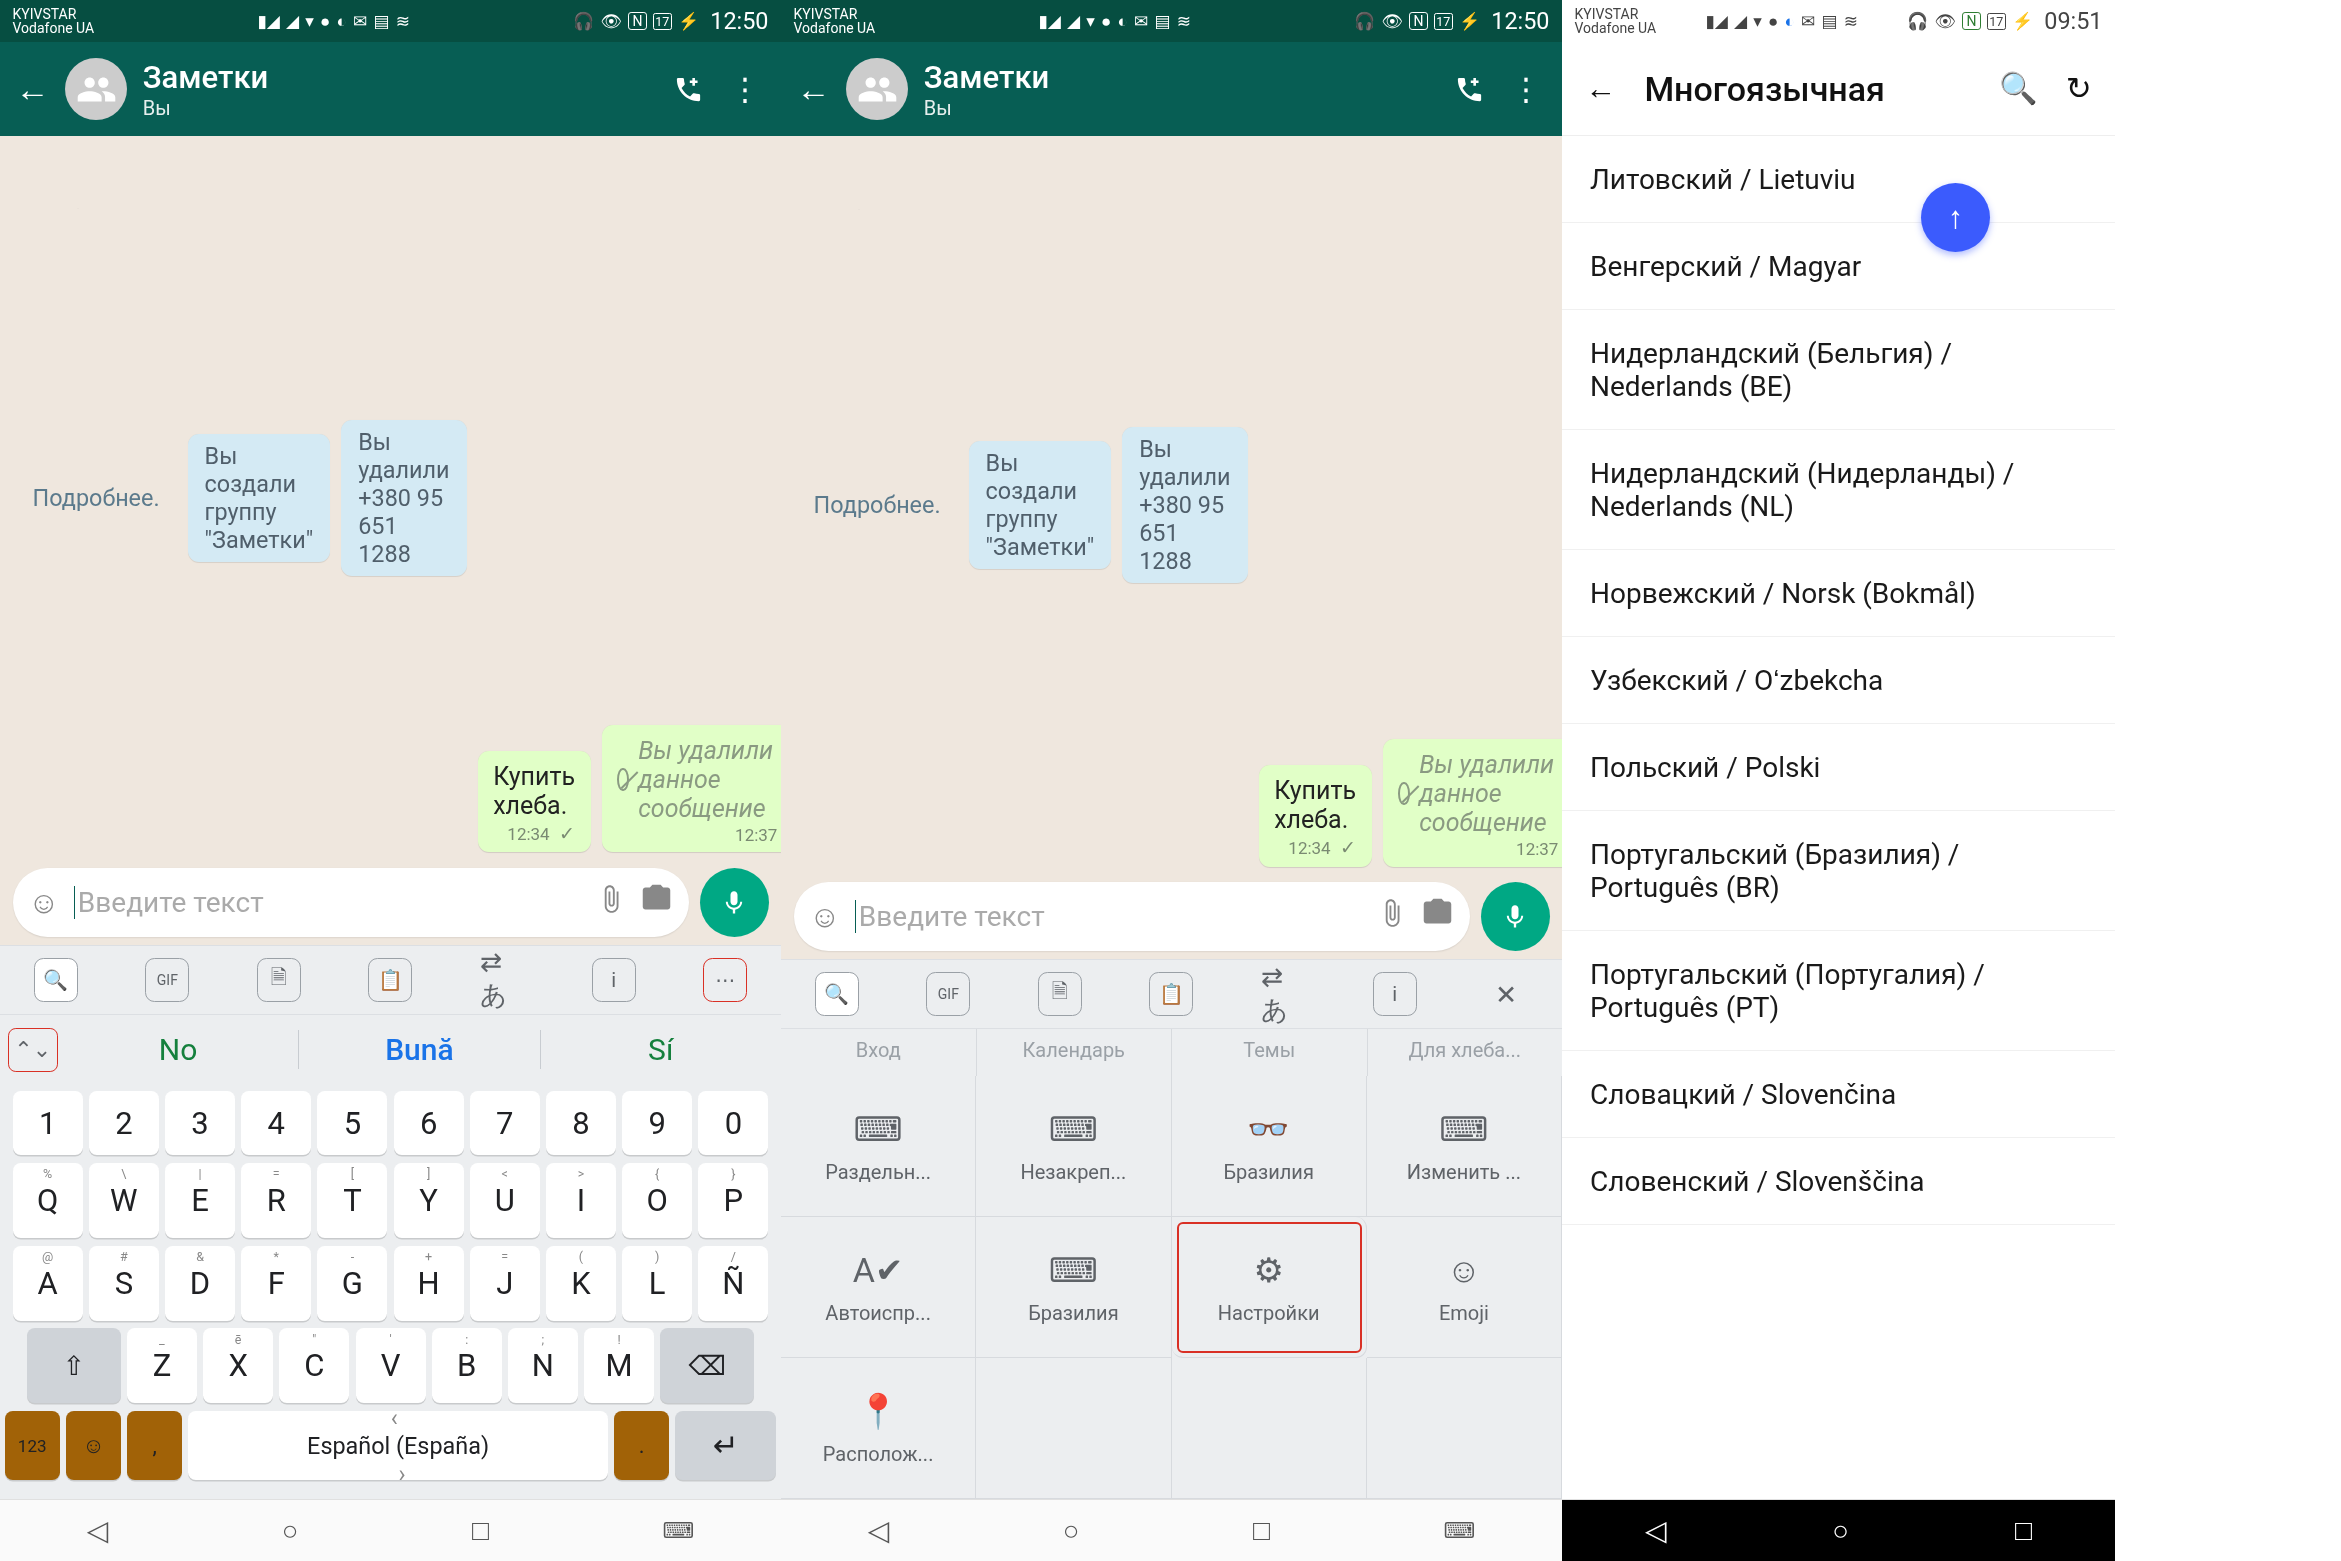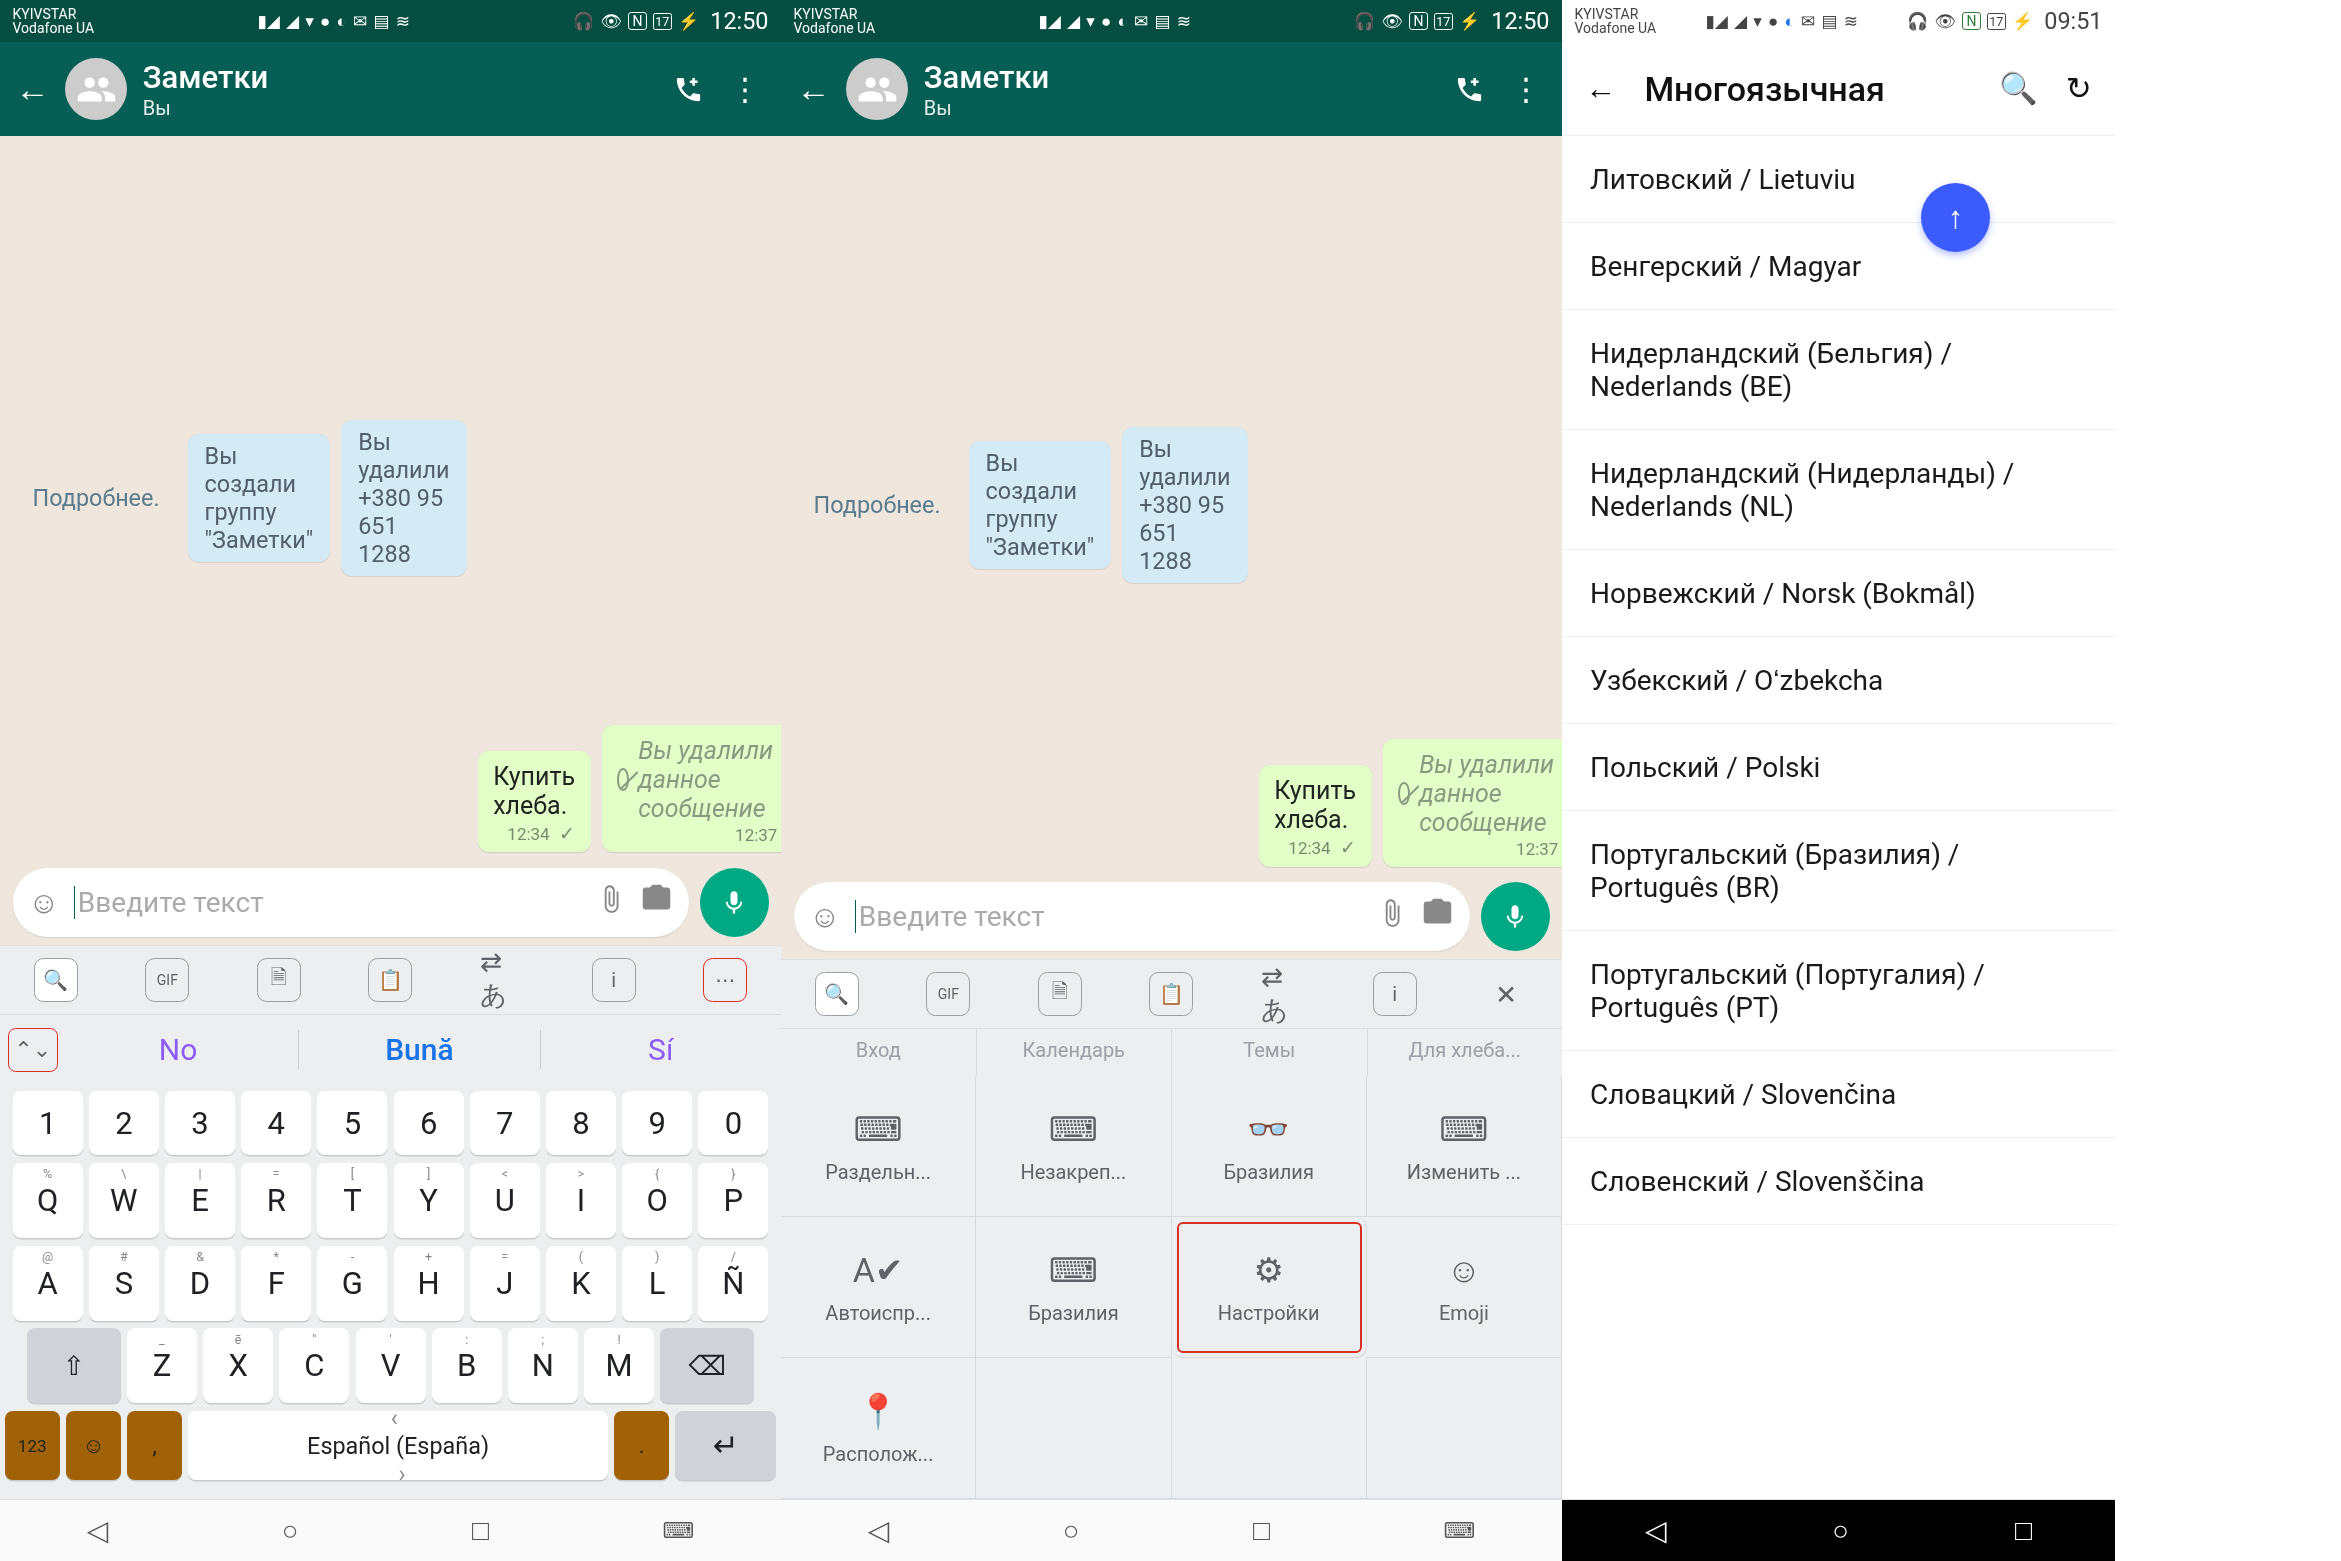--- a/index.html
+++ b/index.html
@@ -47,21 +47,21 @@
   .kbd-area { background: #eceef0; }
   .kbd-toolbar { height: 70px; display: flex; align-items: center; justify-content: space-around; border-top: 0.8px solid #dcdfe3; border-bottom: 0.8px solid #dcdfe3; }
   .kbd-tbtn { width: 44px; height: 44px; border: 1.6px solid #9aa0a6; border-radius: 9.4px; display: flex; align-items: center; justify-content: center; color: #5f6368; font-size: 20px; }
   .kbd-tbtn.noborder { border: none; font-size: 26.5px; }
   .kbd-tbtn.red { border-color: #d93025; color: #5f6368; }
   .kbd-tbtn.search { background: #fff; }
 
   
   .sugg-row { height: 70px; display: flex; align-items: center; }
   .sugg-exp { width: 50px; height: 44px; margin-left: 7.8px; border: 1.6px solid #d93025; border-radius: 7.8px; display: flex; align-items: center; justify-content: center; color: #5f6368; font-size: 22px; }
-  .sugg-item { flex: 1; text-align: center; font-size: 30px; color: #8b5cf6; }
+  .sugg-item { flex: 1; text-align: center; font-size: 30px; color: #15803d; }
   .sugg-item.center { color: #1a73e8; font-weight: 500; }
   .sugg-sep { width: 0.8px; height: 39px; background: #c8ccd1; }
 
   
   .kbd-rows { padding: 6.2px 4.7px 11px 4.7px; }
   .kbd-row { display: flex; gap: 6.2px; margin-bottom: 7.8px; justify-content: center; }
   .key { background: #fff; border-radius: 7.8px; box-shadow: 0 1.6px 0 rgba(0,0,0,.15); display: flex; flex-direction: column; align-items: center; justify-content: center; font-size: 31px; color: #202124; position: relative; }
   .key .hint { position: absolute; top: 3.1px; font-size: 12.5px; color: #888; }
   .key.num { width: 70px; height: 64px; }
   .key.letter { width: 70px; height: 75px; }

